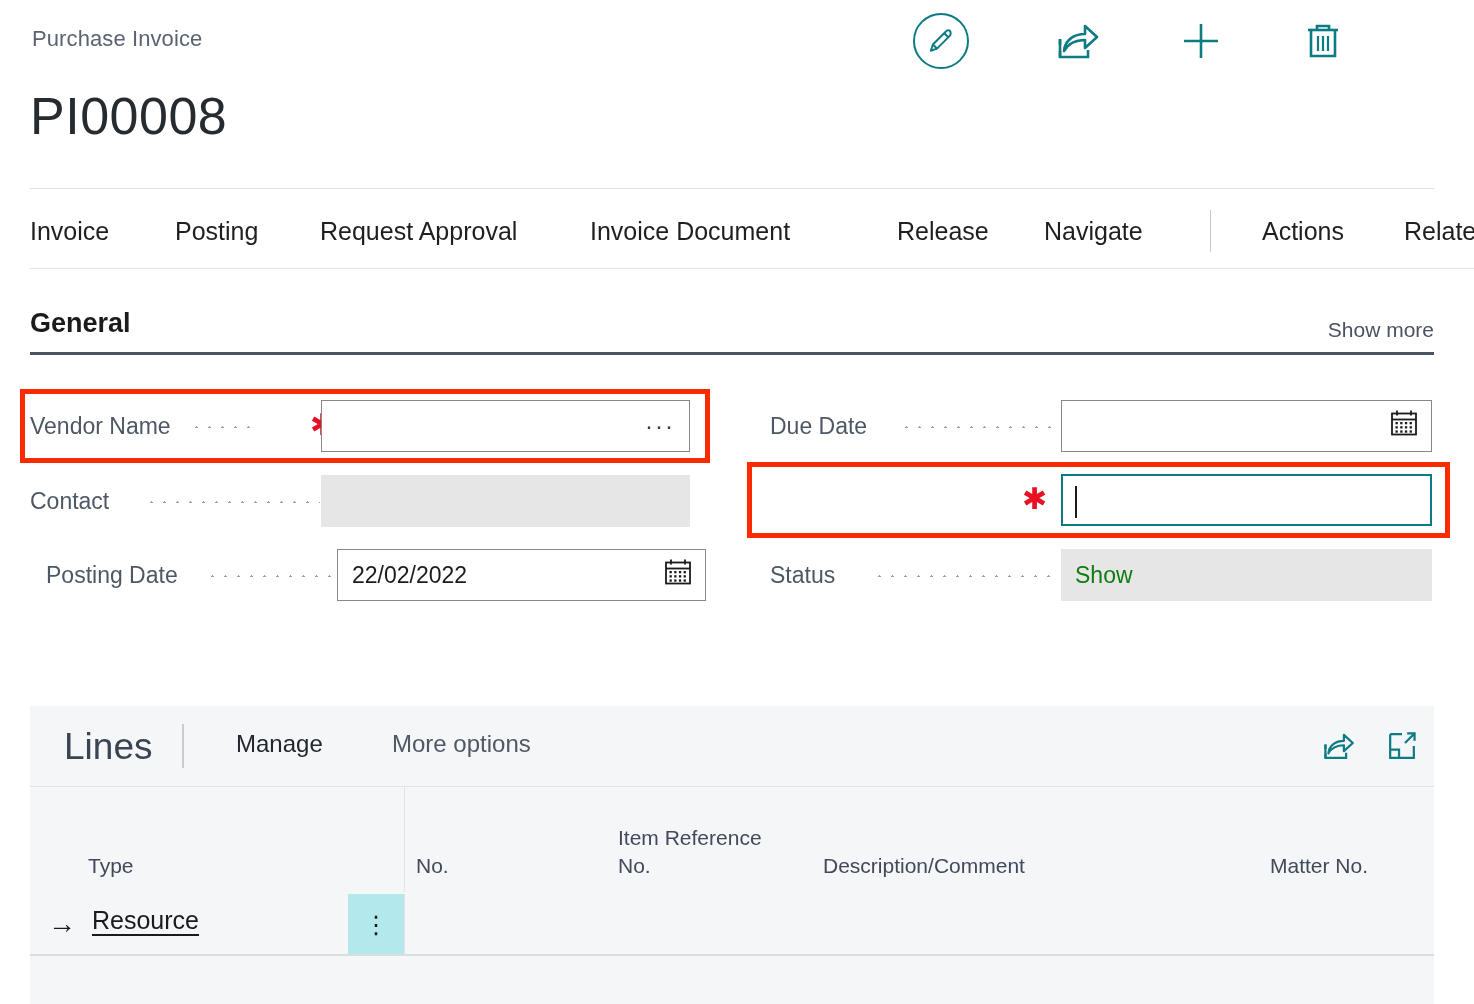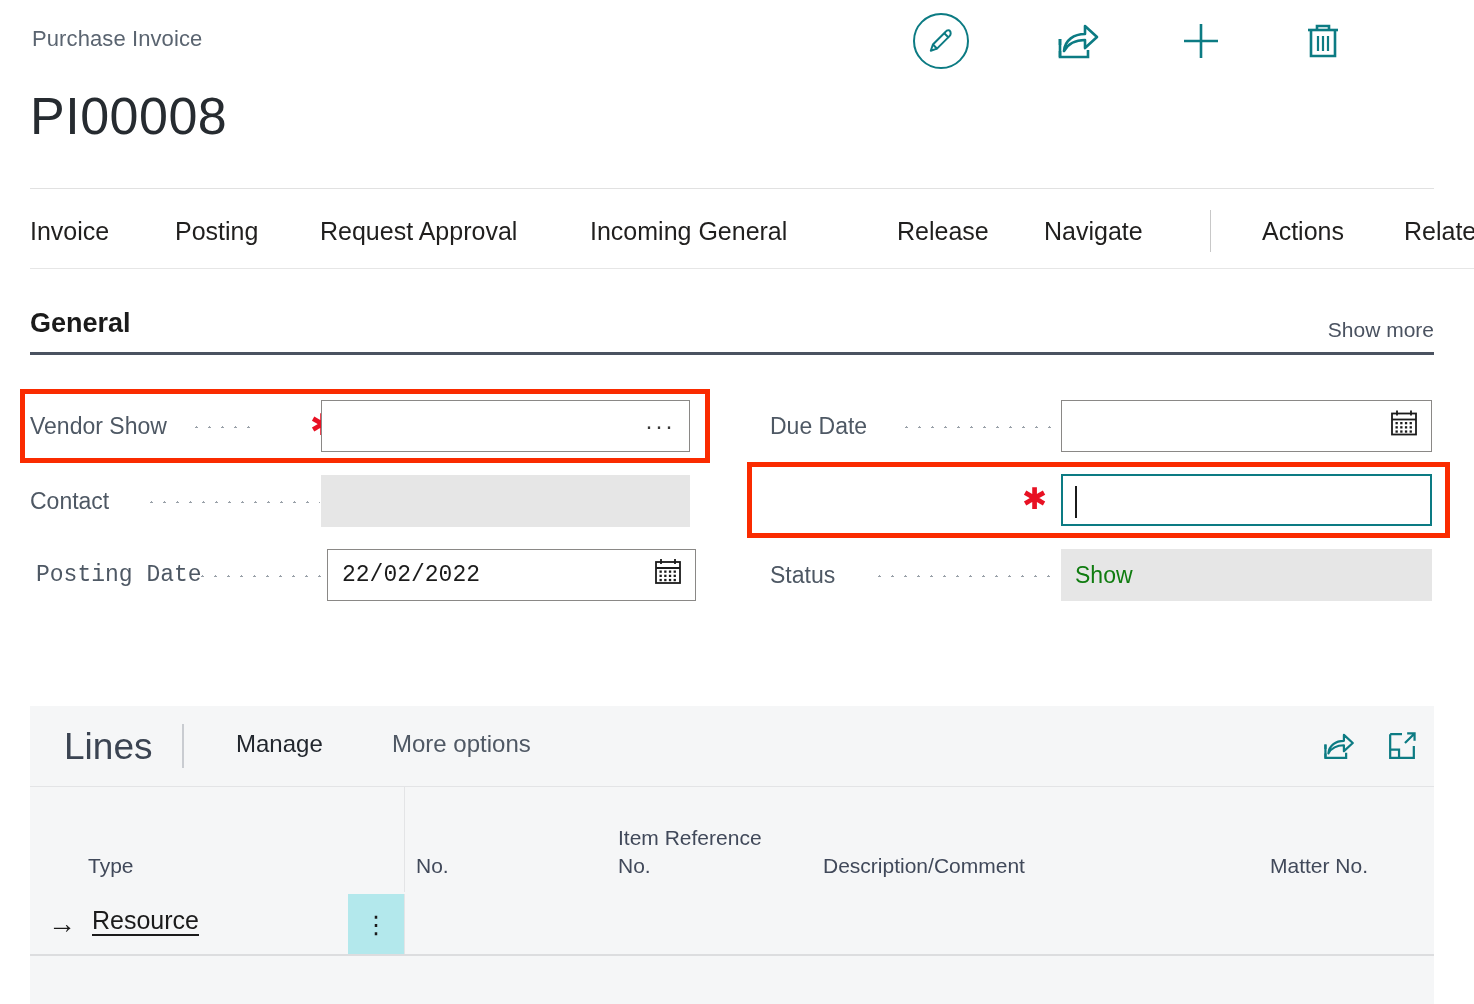--- a/index.html
+++ b/index.html
@@ -155,56 +155,56 @@
       </svg>
     </div>
   </div>
 
   <div class="hdr-rule"></div>
 
   <div class="navbar">
     <div class="nav-item" style="left:30px">Invoice</div>
     <div class="nav-item" style="left:175px">Posting</div>
     <div class="nav-item" style="left:320px">Request Approval</div>
-    <div class="nav-item" style="left:590px">Incoming General</div>
+    <div class="nav-item" style="left:590px">Invoice Document</div>
     <div class="nav-item" style="left:897px">Release</div>
     <div class="nav-item" style="left:1044px">Navigate</div>
     <div class="nav-sep" style="left:1210px"></div>
     <div class="nav-item" style="left:1262px">Actions</div>
     <div class="nav-item" style="left:1404px">Related</div>
   </div>
   <div class="nav-rule"></div>
 
   <div class="sect-title">General</div>
   <div class="show-more">Show more</div>
   <div class="sect-rule"></div>
 
   <div class="field" style="left:30px; top:400px; width:660px;">
-    <div class="f-label">Vendor Show</div>
+    <div class="f-label">Vendor Name</div>
     <div class="f-dots" style="left:160px; width:60px;"></div>
     <div class="f-req" style="left:280px;">✱</div>
     <div class="f-ctrl" style="left:291px; width:369px;">
       <div class="inp">
         <span class="val"></span>
         <span class="ell">···</span>
       </div>
     </div>
   </div>
 
   <div class="field" style="left:30px; top:475px; width:660px;">
     <div class="f-label">Contact</div>
     <div class="f-dots" style="left:115px; width:175px;"></div>
     <div class="f-ctrl" style="left:291px; width:369px;">
       <div class="inp readonly">
         <span class="val"></span>
       </div>
     </div>
   </div>
 
-  <div class="field" style="left:36px; top:549px; width:660px;font-family:Liberation Mono, monospace;">
+  <div class="field" style="left:46px; top:549px; width:660px;">
     <div class="f-label">Posting Date</div>
     <div class="f-dots" style="left:160px; width:130px;"></div>
     <div class="f-ctrl" style="left:291px; width:369px;">
       <div class="inp">
         <span class="val">22/02/2022</span>
         <span class="cal">
           <svg width="30" height="30" viewBox="0 0 30 30">
             <rect x="3" y="5.5" width="24" height="21" fill="none" stroke="#1b1b1b" stroke-width="1.8"></rect>
             <path d="M3 11.5 h24" stroke="#1b1b1b" stroke-width="1.8"></path>
             <path d="M8 2.5 v5 M22 2.5 v5" stroke="#1b1b1b" stroke-width="1.8"></path>

